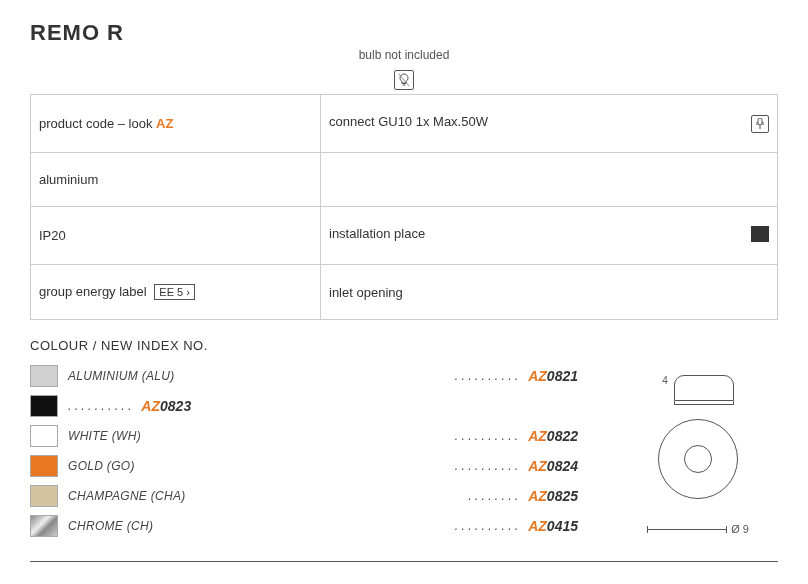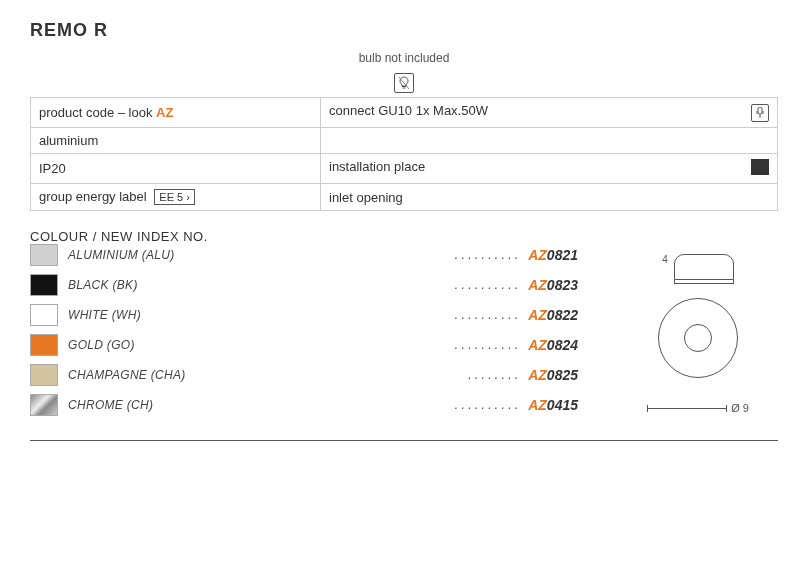--- a/index.html
+++ b/index.html
@@ -9,24 +9,24 @@
       background: #fff;
       font-family: Arial, Helvetica, sans-serif;
       font-size: 13px;
       color: #333;
       overflow: hidden;
     }
     .container {
       padding: 20px 30px 20px 30px;
     }
     .title {
-      font-size: 18px;
+      font-size: 22px;
       font-weight: bold;
       letter-spacing: 1px;
-      margin-bottom: 10px;
+      margin-bottom: 2px;
     }
     .bulb-row {
       display: flex;
       justify-content: space-between;
       align-items: center;
       margin-bottom: 4px;
       gap: 8px;
       font-size: 12px;
       color: #555;
       flex-direction: column;
@@ -41,21 +41,21 @@
       justify-content: center;
       font-size: 13px;
     }
     table.spec-table {
       width: 100%;
       border-collapse: collapse;
       margin-bottom: 18px;
     }
     table.spec-table td {
       border: 1px solid #ccc;
-      padding: 5px 8px;
+      padding: 19px 8px;
       font-size: 13px;
       vertical-align: middle;
     }
     table.spec-table .left-col {
       width: 290px;
     }
     table.spec-table .right-col {
       width: auto;
     }
     .orange { color: #e87722; font-weight: bold; }
@@ -70,20 +70,21 @@
     .install-icon {
       width: 20px;
       height: 16px;
       background: #333;
       display: inline-block;
     }
     .section-title {
       font-size: 13px;
       letter-spacing: 0.5px;
       font-weight: normal;
+      margin-bottom: 12px;
       color: #333;
     }
     .colour-grid {
       display: flex;
       gap: 40px;
     }
     .colour-list {
       flex: 1;
       font-style: italic;
     }
@@ -273,21 +274,20 @@
     <div class="colour-list">
 
     <div class="colour-row">
           <div class="colour-swatch swatch-aluminium"></div>
           <span class="colour-name">ALUMINIUM (ALU)</span>
           <span class="colour-dots"> . . . . . . . . . . </span>
           <span class="colour-code"><span class="orange">AZ</span><span style="color: rgb(51, 51, 51);">0821</span></span>
         </div>
         <div class="colour-row">
           <div class="colour-swatch swatch-black"></div>
-          <span class="colour-name">BLACK (BK)</span>
           <span class="colour-dots"> . . . . . . . . . . </span>
           <span class="colour-code"><span class="orange">AZ</span><span style="color: rgb(51, 51, 51);">0823</span></span>
         </div>
         <div class="colour-row">
           <div class="colour-swatch swatch-white"></div>
           <span class="colour-name">WHITE (WH)</span>
           <span class="colour-dots"> . . . . . . . . . . </span>
           <span class="colour-code"><span class="orange">AZ</span><span style="color: rgb(51, 51, 51);">0822</span></span>
         </div>
         <div class="colour-row">

